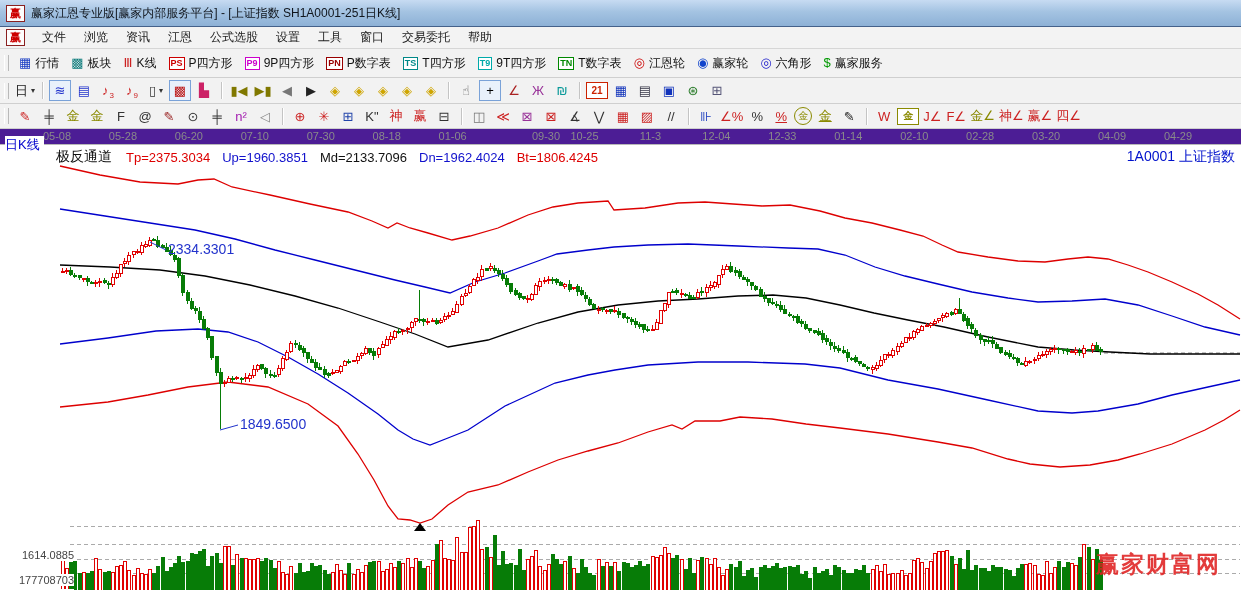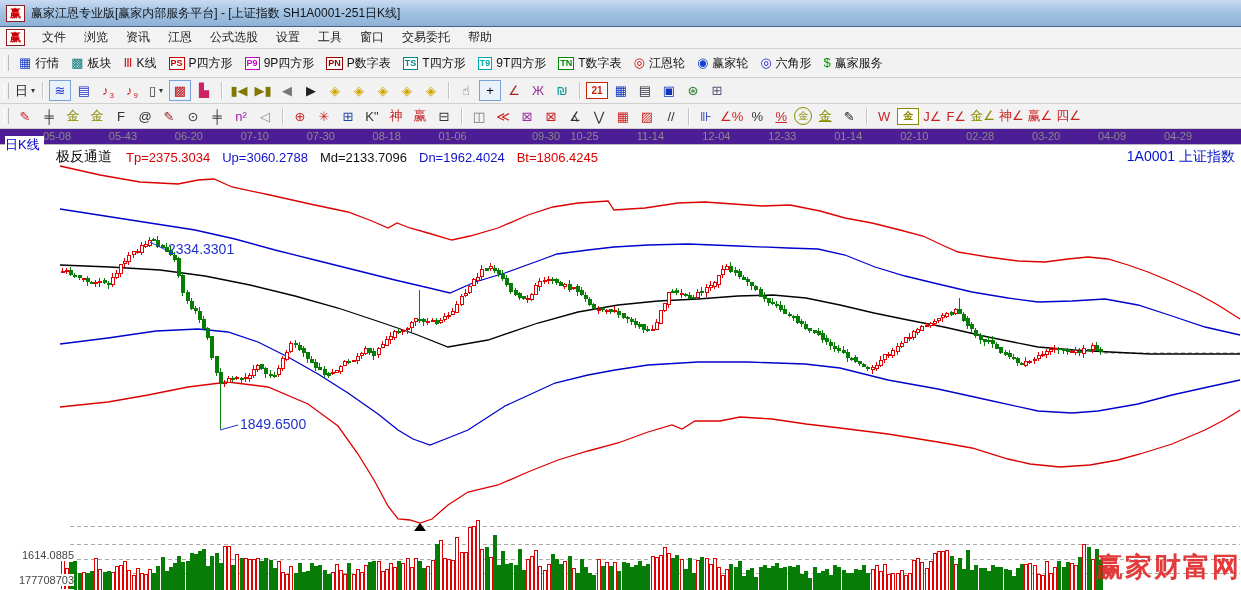--- a/index.html
+++ b/index.html
@@ -33,21 +33,21 @@
   .ibtn.underline{text-decoration:underline;}
   .sep{width:1px;height:17px;background:#c4c4c4;margin:0 5px;box-shadow:1px 0 0 #fff;}
   .daterow{height:15px;background:#4c1d95;border-bottom:1px solid #b8b8b8;position:relative;font-size:11px;color:#8a8a8a;}
   .datelabel{position:absolute;top:1px;transform:translateX(-50%);}
   .chart-wrap{position:relative;width:1241px;height:447px;background:#fff;}
   .kperiod{position:absolute;left:5px;top:-9px;color:#0000cc;font-size:13px;background:#fff;padding-right:4px;}
   .legend{position:absolute;left:56px;top:3px;font-size:13px;display:flex;gap:14px;align-items:center;}
   .legend .iname{color:#111;font-size:14px;}
   .symlabel{position:absolute;right:6px;top:3px;color:#0011cc;font-size:14px;}
   .vlabel{position:absolute;width:72px;text-align:right;font-size:11px;color:#444;background:#fff;}
-  .watermark{position:absolute;left:1096px;top:404px;font-size:27px;color:#e02020;opacity:.88;
+  .watermark{position:absolute;left:1096px;top:404px;font-size:23px;color:#e02020;opacity:.88;
     letter-spacing:2px;font-family:"DejaVu Serif","Liberation Serif",serif;font-weight:bold;}
   svg text{font-family:"Liberation Sans","DejaVu Sans",sans-serif;}
 </style>
 </head>
 <body>
 
 <div class="titlebar">
   <div class="app-icon">赢</div>
   <div class="title-text">赢家江恩专业版[赢家内部服务平台] - [上证指数  SH1A0001-251日K线]</div>
 </div>
@@ -347,46 +347,46 @@
     <div class="ibtn" style="color: rgb(204, 34, 34);">
       <span>赢∠</span>
     </div>
     <div class="ibtn" style="color: rgb(204, 34, 34);">
       <span>四∠</span>
     </div>
   </div>
 
 <div class="daterow" id="date-row">
     <span class="datelabel" style="left: 57px;">05-08</span>
-    <span class="datelabel" style="left: 122.94px;">05-43</span>
+    <span class="datelabel" style="left: 122.94px;">05-28</span>
     <span class="datelabel" style="left: 188.88px;">06-20</span>
     <span class="datelabel" style="left: 254.82px;">07-10</span>
     <span class="datelabel" style="left: 320.76px;">07-30</span>
     <span class="datelabel" style="left: 386.7px;">08-18</span>
     <span class="datelabel" style="left: 452.64px;">01-06</span>
     <span class="datelabel" style="left: 546px; text-align: center;">09-30</span>
     <span class="datelabel" style="left: 584.52px;">10-25</span>
-    <span class="datelabel" style="left: 650.46px;">11-14</span>
+    <span class="datelabel" style="left: 650.46px;">11-3</span>
     <span class="datelabel" style="left: 716.4px;">12-04</span>
     <span class="datelabel" style="left: 782.34px;">12-33</span>
     <span class="datelabel" style="left: 848.28px;">01-14</span>
     <span class="datelabel" style="left: 914.22px;">02-10</span>
     <span class="datelabel" style="left: 980.16px;">02-28</span>
     <span class="datelabel" style="left: 1046.1px;">03-20</span>
     <span class="datelabel" style="left: 1112.04px;">04-09</span>
     <span class="datelabel" style="left: 1177.98px;">04-29</span>
   </div>
 
 <div class="chart-wrap">
   <div class="kperiod">日K线</div>
   <div class="legend">
     <span class="iname">极反通道</span>
     <span id="legend-values" style="display:flex;gap:12px">
         <span style="color: rgb(221, 0, 0);">Tp=2375.3034</span>
-        <span style="color: rgb(17, 17, 204);">Up=3060.2788</span>
+        <span style="color: rgb(17, 17, 204);">Up=1960.3851</span>
         <span style="color: rgb(17, 17, 17);">Md=2133.7096</span>
         <span style="color: rgb(17, 17, 204);">Dn=1962.4024</span>
         <span style="color: rgb(221, 0, 0);">Bt=1806.4245</span>
       </span>
   </div>
   <div class="symlabel">1A0001  上证指数</div>
   <svg id="chart-svg" width="1241" height="447" viewBox="0 143 1241 447">
       <line stroke="#aaaaaa" stroke-dasharray="4,3" stroke-width="1" x1="70" y1="524.5" x2="1240" y2="524.5"></line>
       <line stroke="#aaaaaa" stroke-dasharray="4,3" stroke-width="1" x1="70" y1="542.5" x2="1240" y2="542.5"></line>
       <line stroke="#aaaaaa" stroke-dasharray="4,3" stroke-width="1" x1="70" y1="557.5" x2="1240" y2="557.5"></line>

